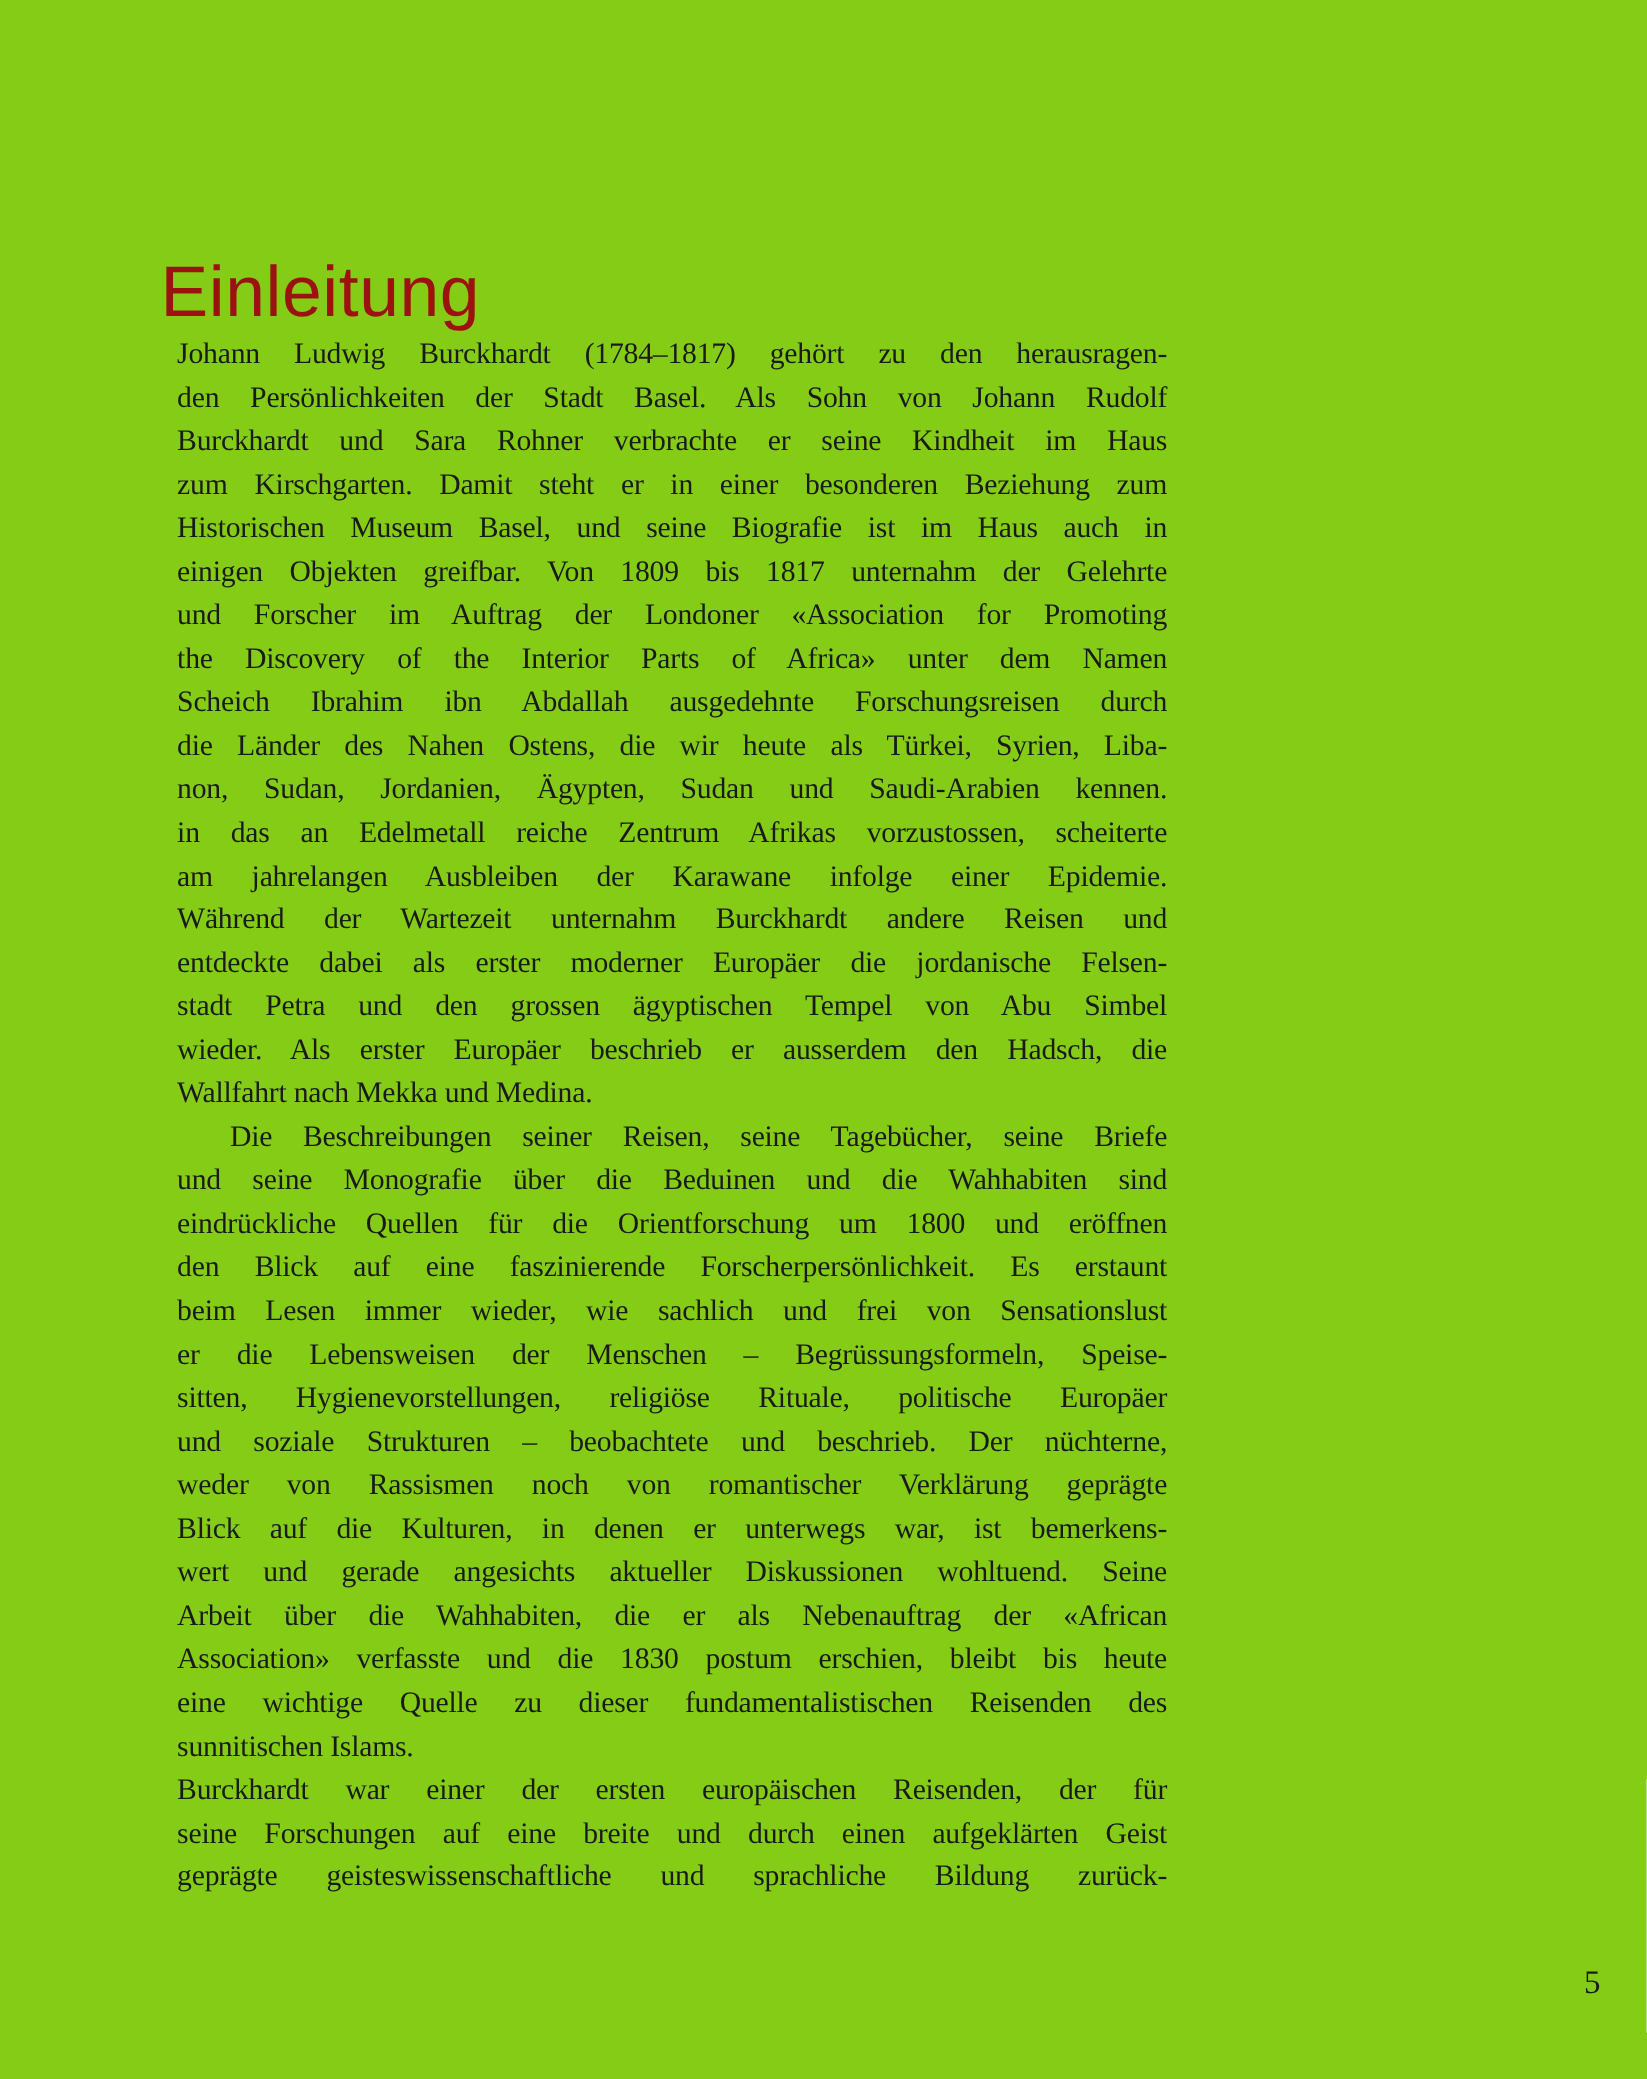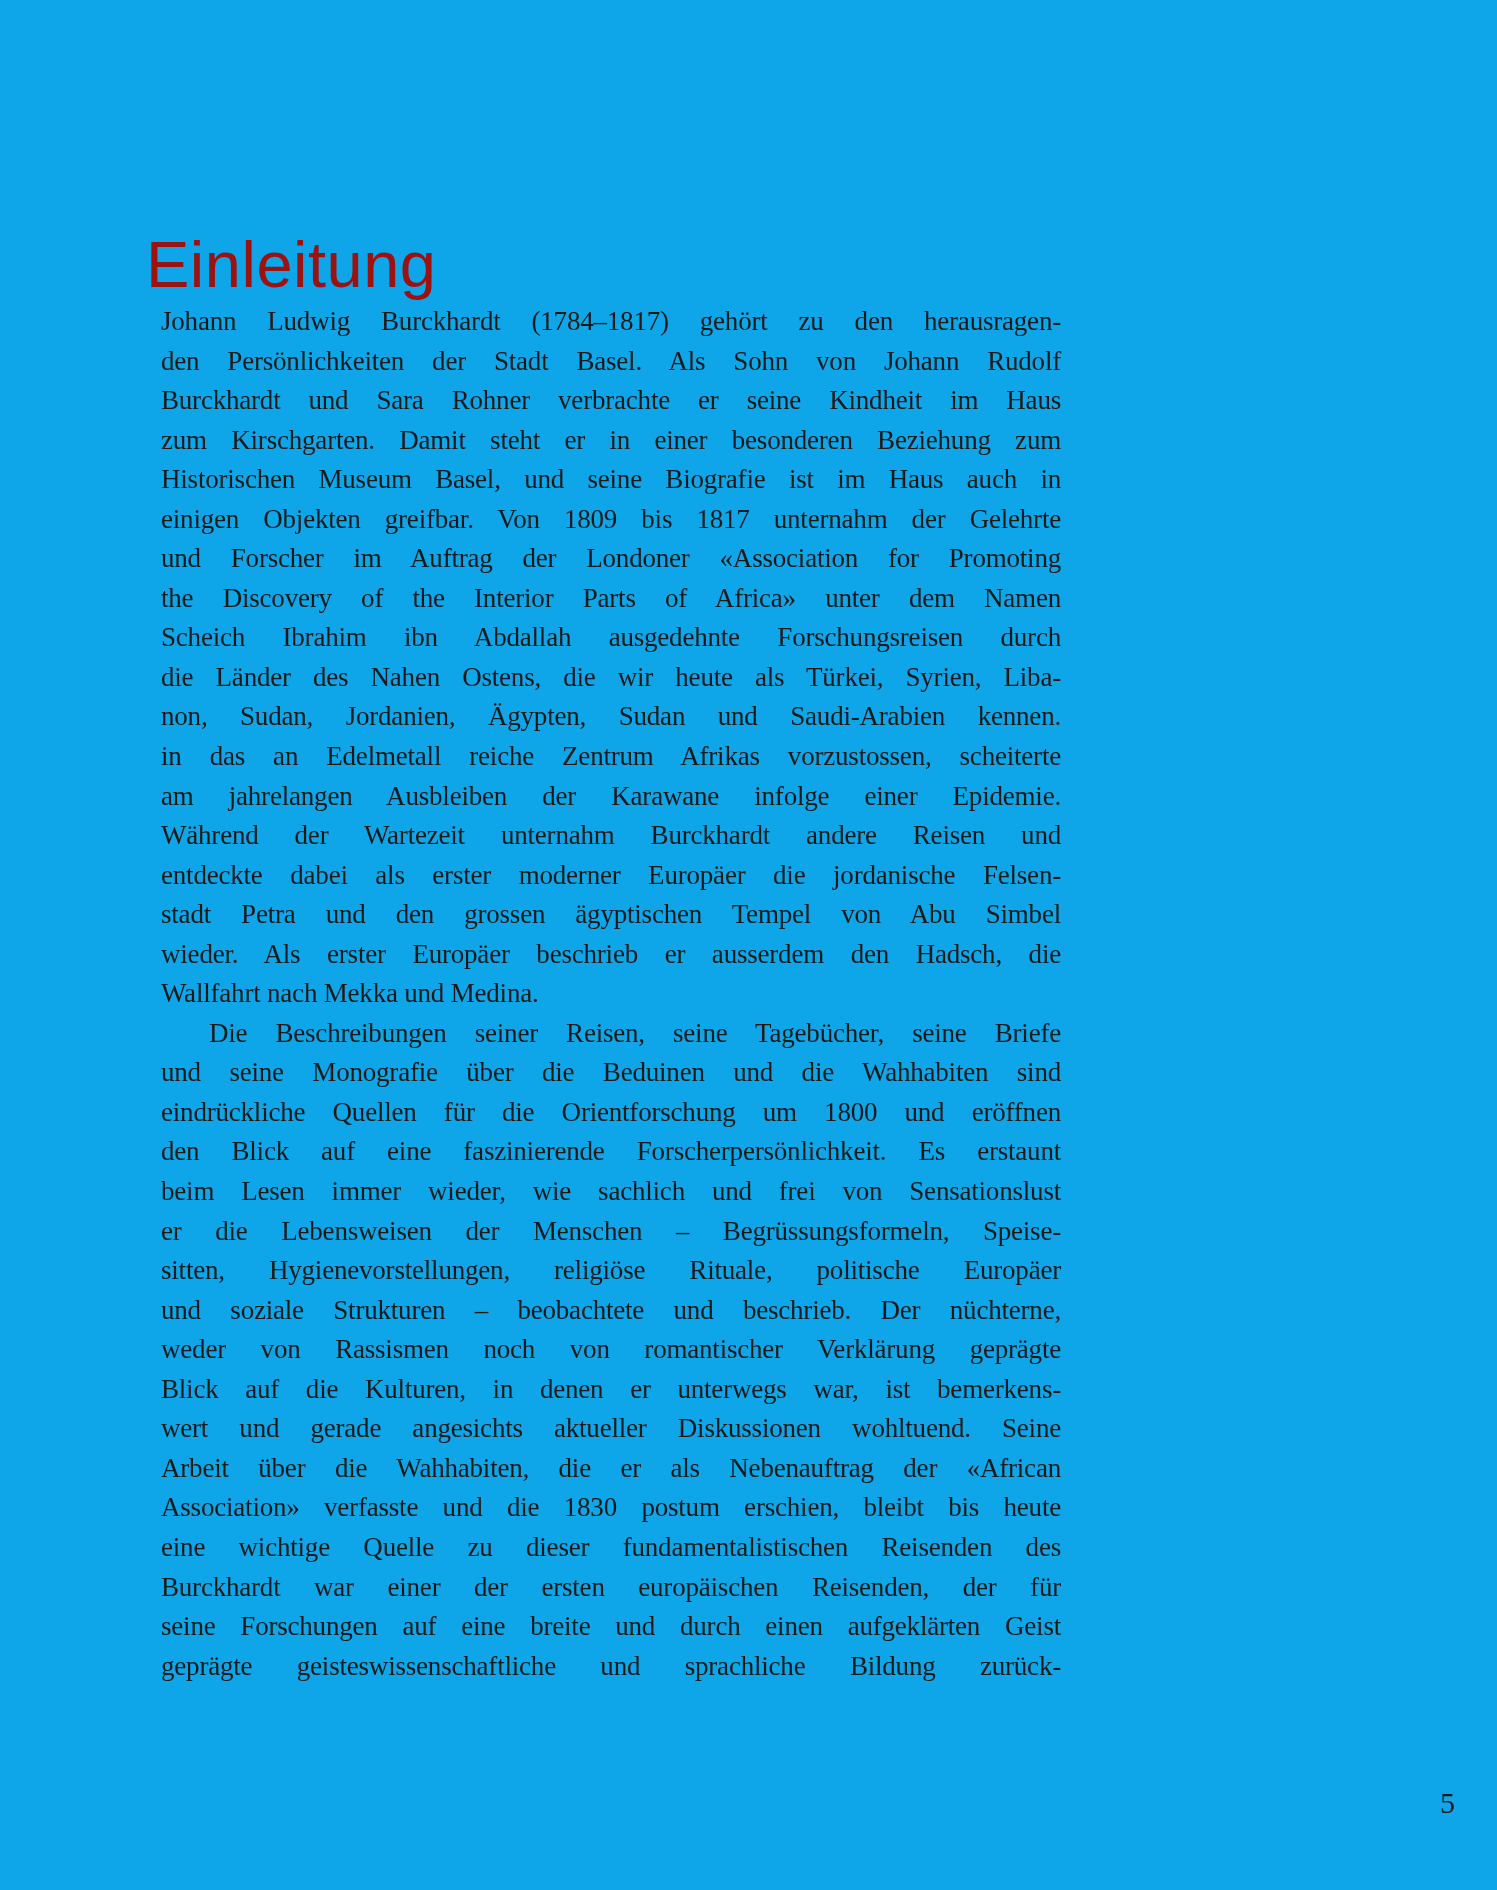--- a/index.html
+++ b/index.html
@@ -45,21 +45,21 @@
     left: 1440px;
     top: 1788px;
     font-size: 30px;
     line-height: 30px;
     color: #1a1a1a;
   }
 </style>
 </head>
 <body>
 
-<div class="page" style="background: #0ea5e9;">
+<div class="page" style="background: #84cc16;">
   <h1 class="heading" style="color: rgb(155, 18, 16);">Einleitung</h1>
 
   <div class="textblock" style="color: rgb(26, 26, 26);">
       <div class="line">Johann Ludwig Burckhardt (1784–1817) gehört zu den herausragen-</div>
       <div class="line">den Persönlichkeiten der Stadt Basel. Als Sohn von Johann Rudolf</div>
       <div class="line">Burckhardt und Sara Rohner verbrachte er seine Kindheit im Haus</div>
       <div class="line">zum Kirschgarten. Damit steht er in einer besonderen Beziehung zum</div>
       <div class="line">Historischen Museum Basel, und seine Biografie ist im Haus auch in</div>
       <div class="line">einigen Objekten greifbar. Von 1809 bis 1817 unternahm der Gelehrte</div>
       <div class="line">und Forscher im Auftrag der Londoner «Association for Promoting</div>
@@ -81,19 +81,20 @@
       <div class="line">beim Lesen immer wieder, wie sachlich und frei von Sensationslust</div>
       <div class="line">er die Lebensweisen der Menschen – Begrüssungsformeln, Speise-</div>
       <div class="line">sitten, Hygienevorstellungen, religiöse Rituale, politische Europäer</div>
       <div class="line">und soziale Strukturen – beobachtete und beschrieb. Der nüchterne,</div>
       <div class="line">weder von Rassismen noch von romantischer Verklärung geprägte</div>
       <div class="line">Blick auf die Kulturen, in denen er unterwegs war, ist bemerkens-</div>
       <div class="line">wert und gerade angesichts aktueller Diskussionen wohltuend. Seine</div>
       <div class="line">Arbeit über die Wahhabiten, die er als Nebenauftrag der «African</div>
       <div class="line">Association» verfasste und die 1830 postum erschien, bleibt bis heute</div>
       <div class="line">eine wichtige Quelle zu dieser fundamentalistischen Reisenden des</div>
+      <div class="line short">sunnitischen Islams.</div>
       <div class="line">Burckhardt war einer der ersten europäischen Reisenden, der für</div>
       <div class="line">seine Forschungen auf eine breite und durch einen aufgeklärten Geist</div>
       <div class="line">geprägte geisteswissenschaftliche und sprachliche Bildung zurück-</div>
     </div>
 
   <div class="pagenum">5</div>
 </div>
 
 </body></html>

